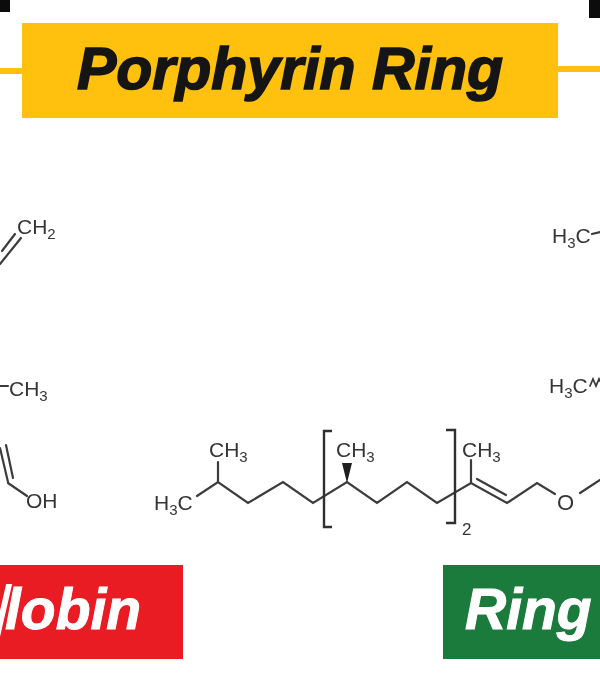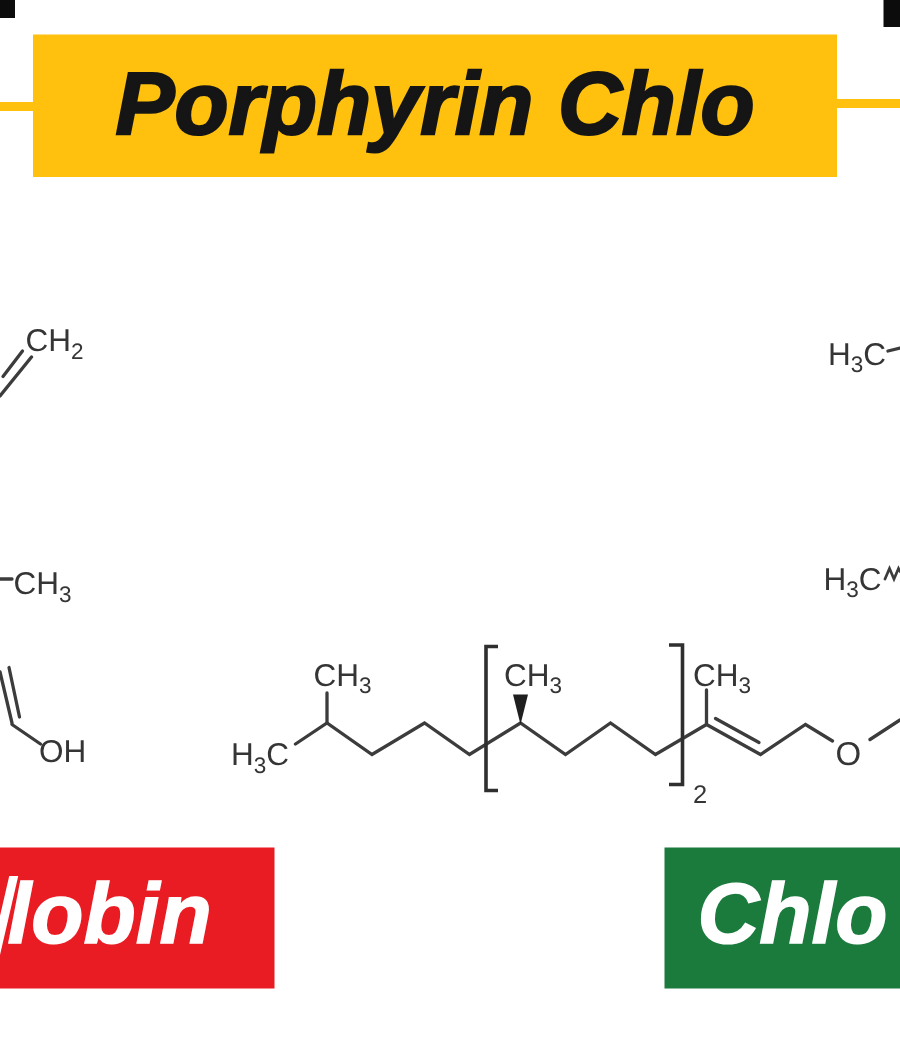--- a/index.html
+++ b/index.html
@@ -46,21 +46,21 @@
 
 <div class="stage">
 
   <div class="corner tl"></div>
   <div class="corner tr"></div>
 
   <div class="yline left"></div>
   <div class="yline right"></div>
 
   <div class="banner" style="background:#ffc10e;">
-    <span class="title">Porphyrin Chlo</span>
+    <span class="title">Porphyrin Ring</span>
   </div>
 
   <svg class="chem" width="600" height="700" viewBox="0 0 600 700">
 
     <g>
       <path class="bond" d="M21,238 L0,264"></path>
       <path class="bond" d="M15,234 L2,251"></path>
       <text class="chem-label" x="17" y="234"><tspan>CH</tspan><tspan class="sub" dy="5">2</tspan></text>
     </g>
 
@@ -110,16 +110,16 @@
       <path class="bond" d="M580,493 L600,480"></path>
     </g>
   </svg>
 
   <div class="tagbox red" style="background:#ea1c23;">
     <span class="tagtext">lobin</span>
     <div class="gstub"></div>
   </div>
 
   <div class="tagbox green" style="background:#1b7b3c;">
-    <span class="tagtext">Chlo</span>
+    <span class="tagtext">Ring</span>
   </div>
 
 </div>
 
 </body></html>

